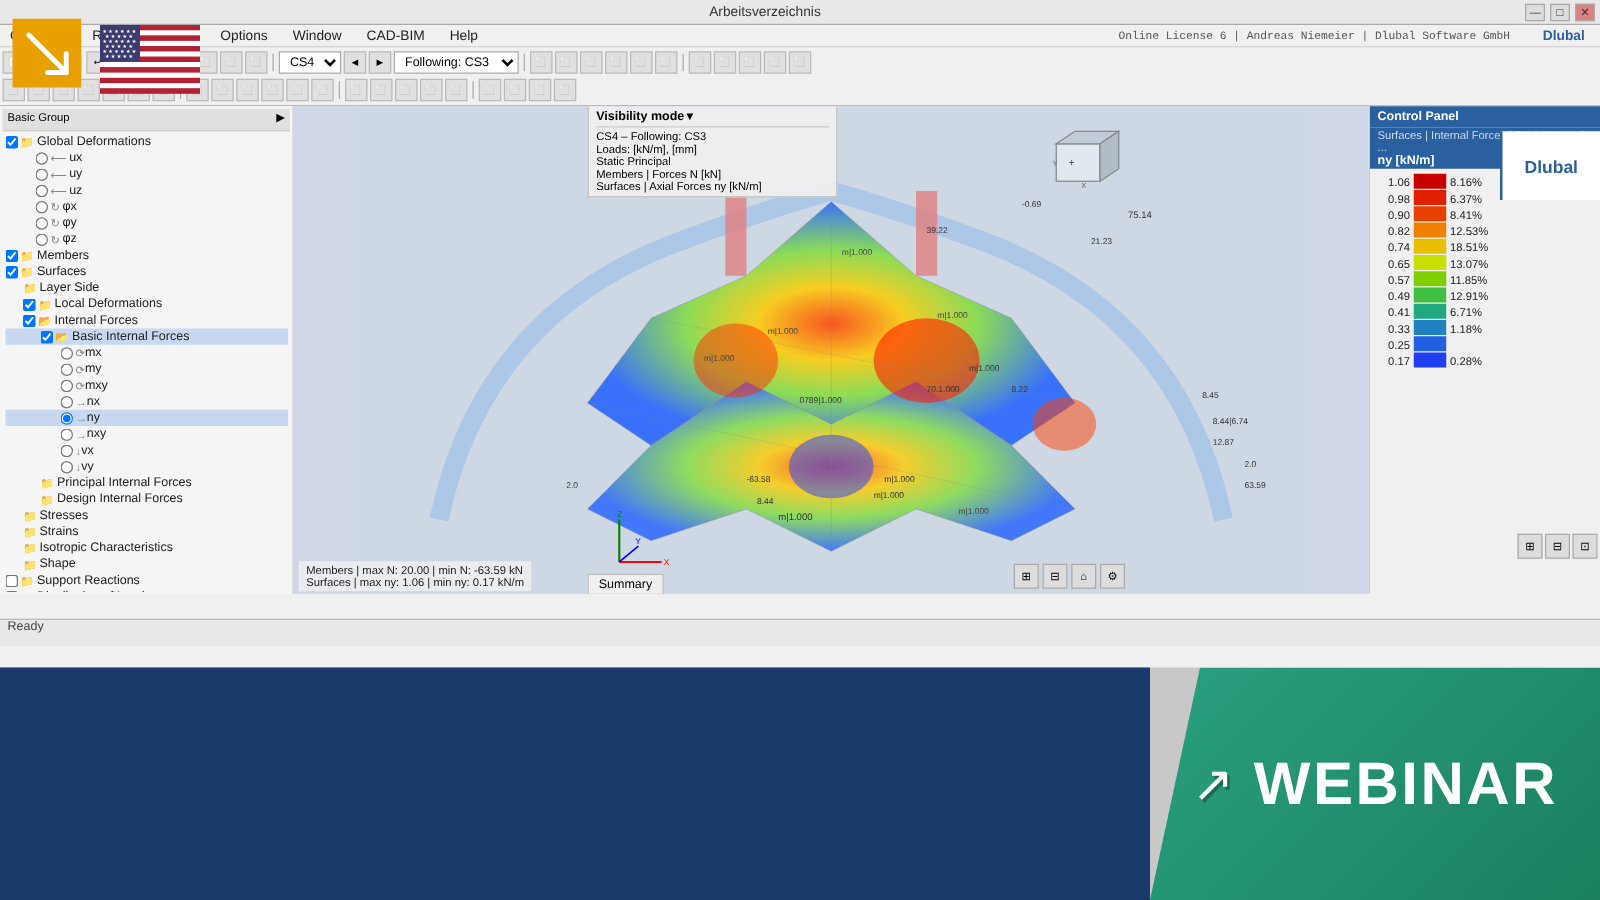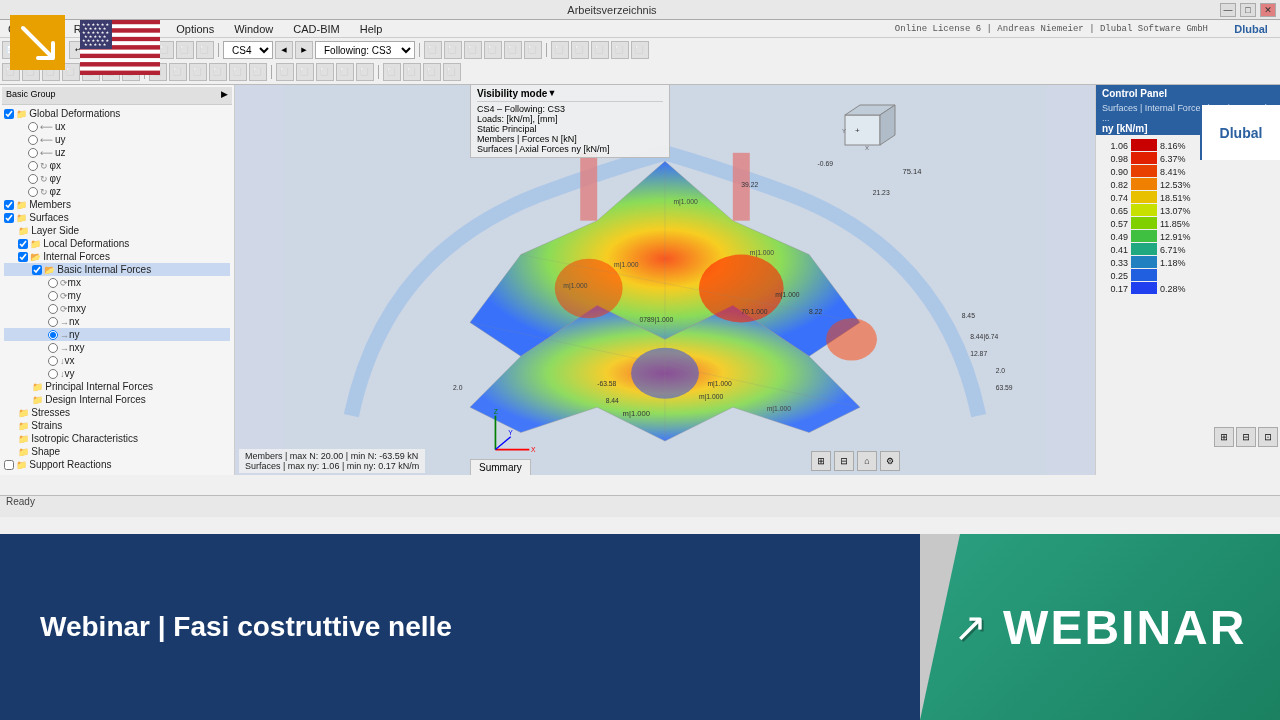--- a/index.html
+++ b/index.html
@@ -819,21 +819,20 @@
   </div>
 
   <div id="status-bar">
     <span>Ready</span>
   </div>
 </div>
 
 <div id="bottom-banner">
   <div id="banner-left">
     <div id="banner-text">
-      <div>Webinar | Fasi costruttive nelle</div>
     </div>
   </div>
   <div id="banner-right">
     <span id="cursor-icon">↗</span>
     <span id="webinar-label">WEBINAR</span>
   </div>
 </div>
 
 <div id="arrow-icon">
   <svg width="40" height="40" viewBox="0 0 40 40">

